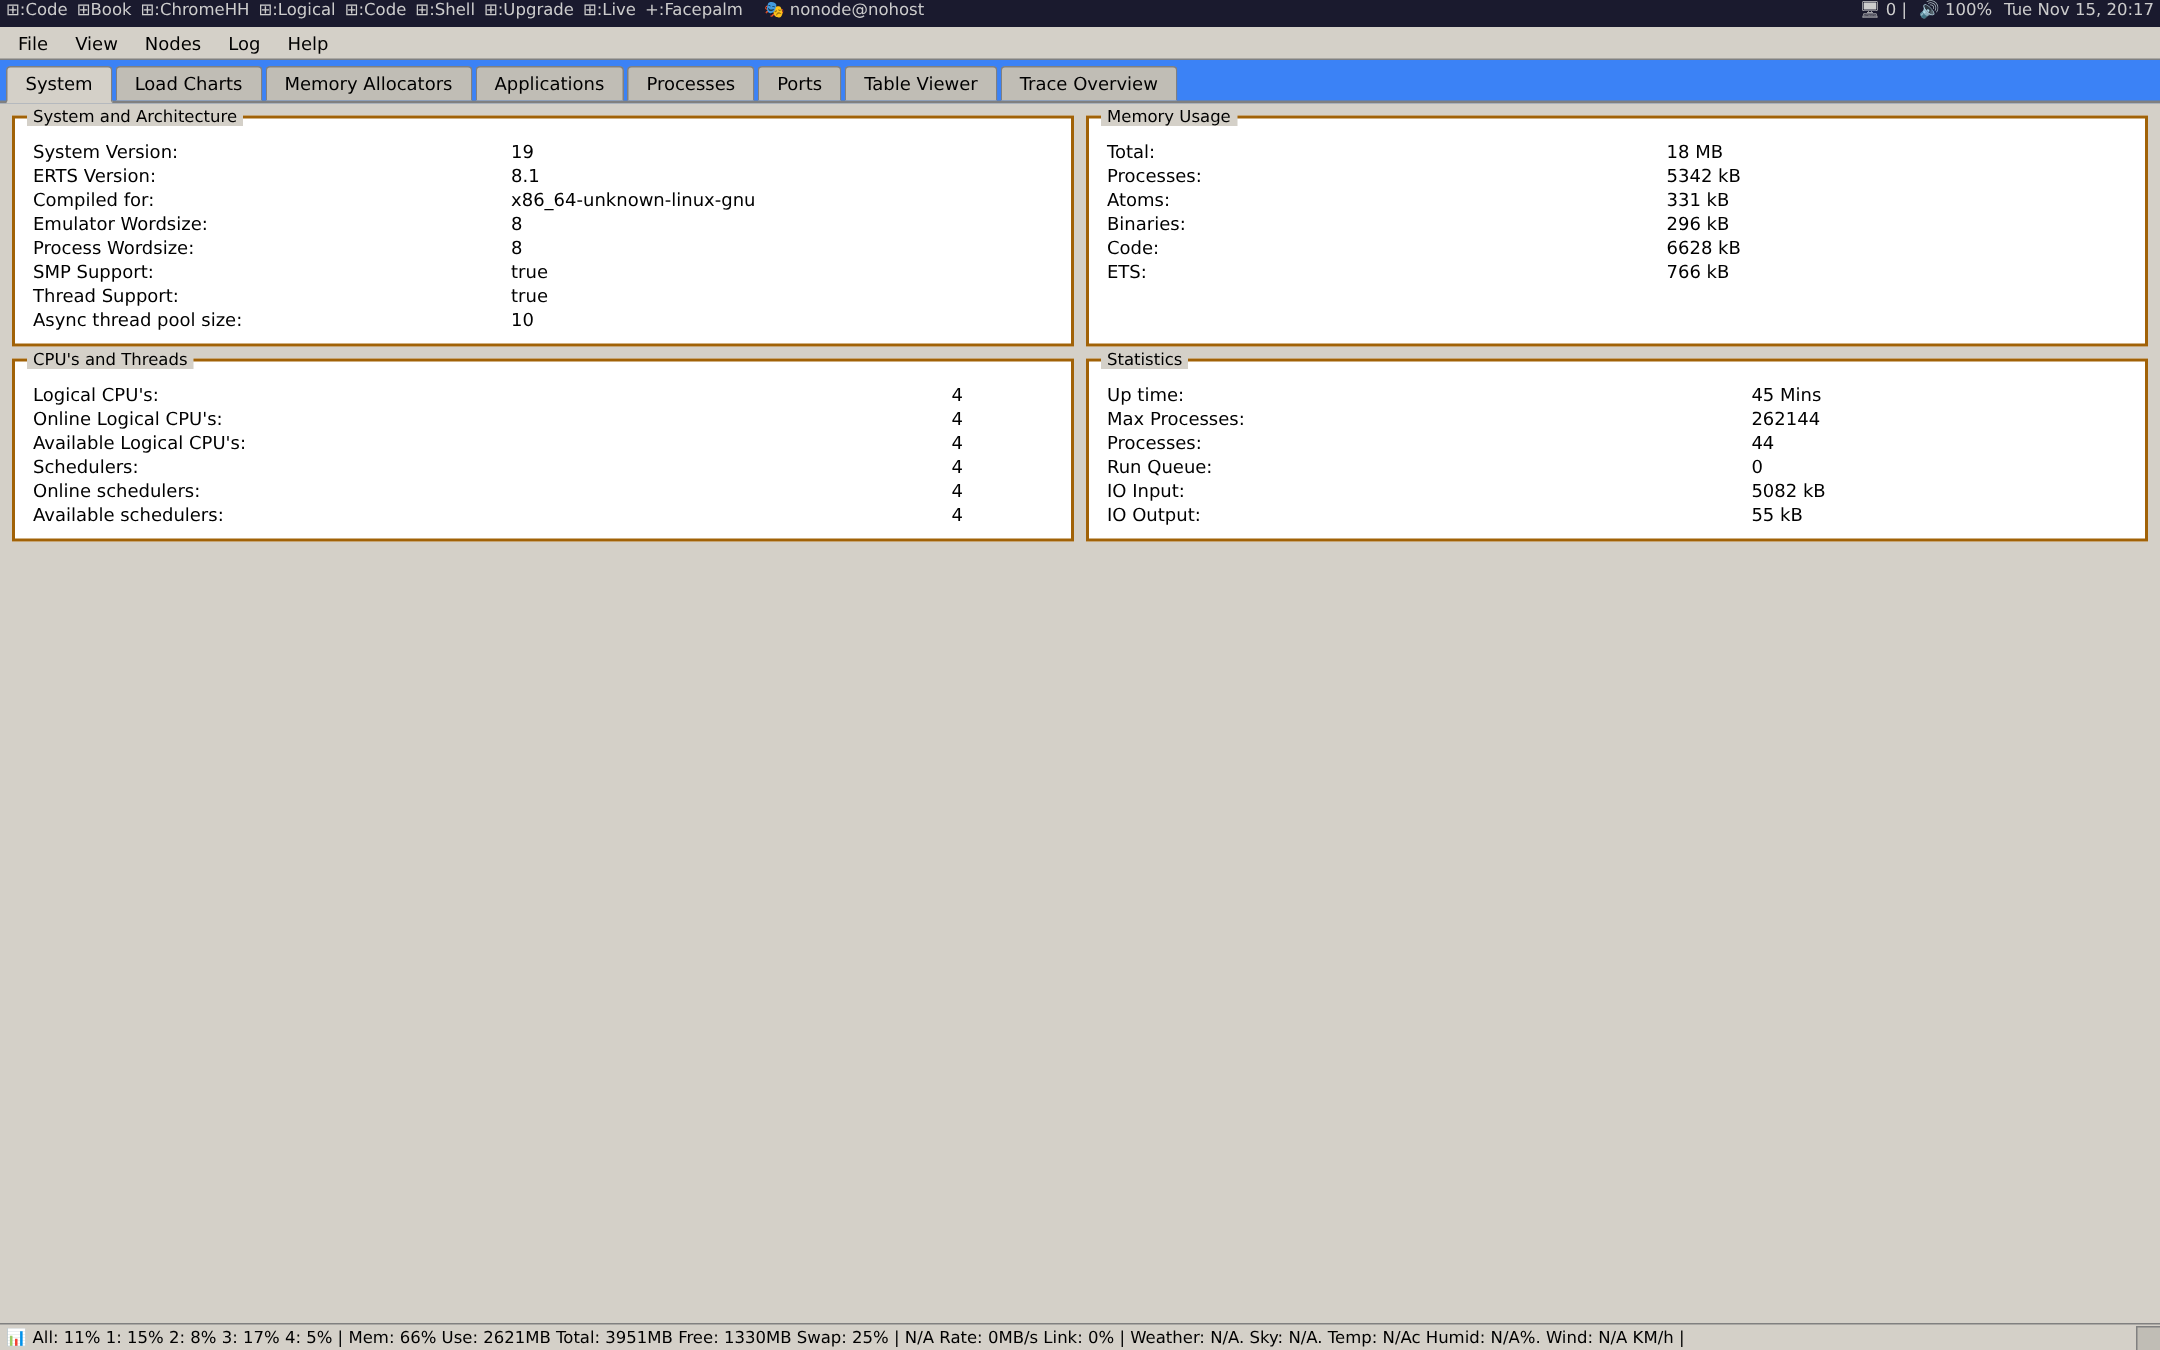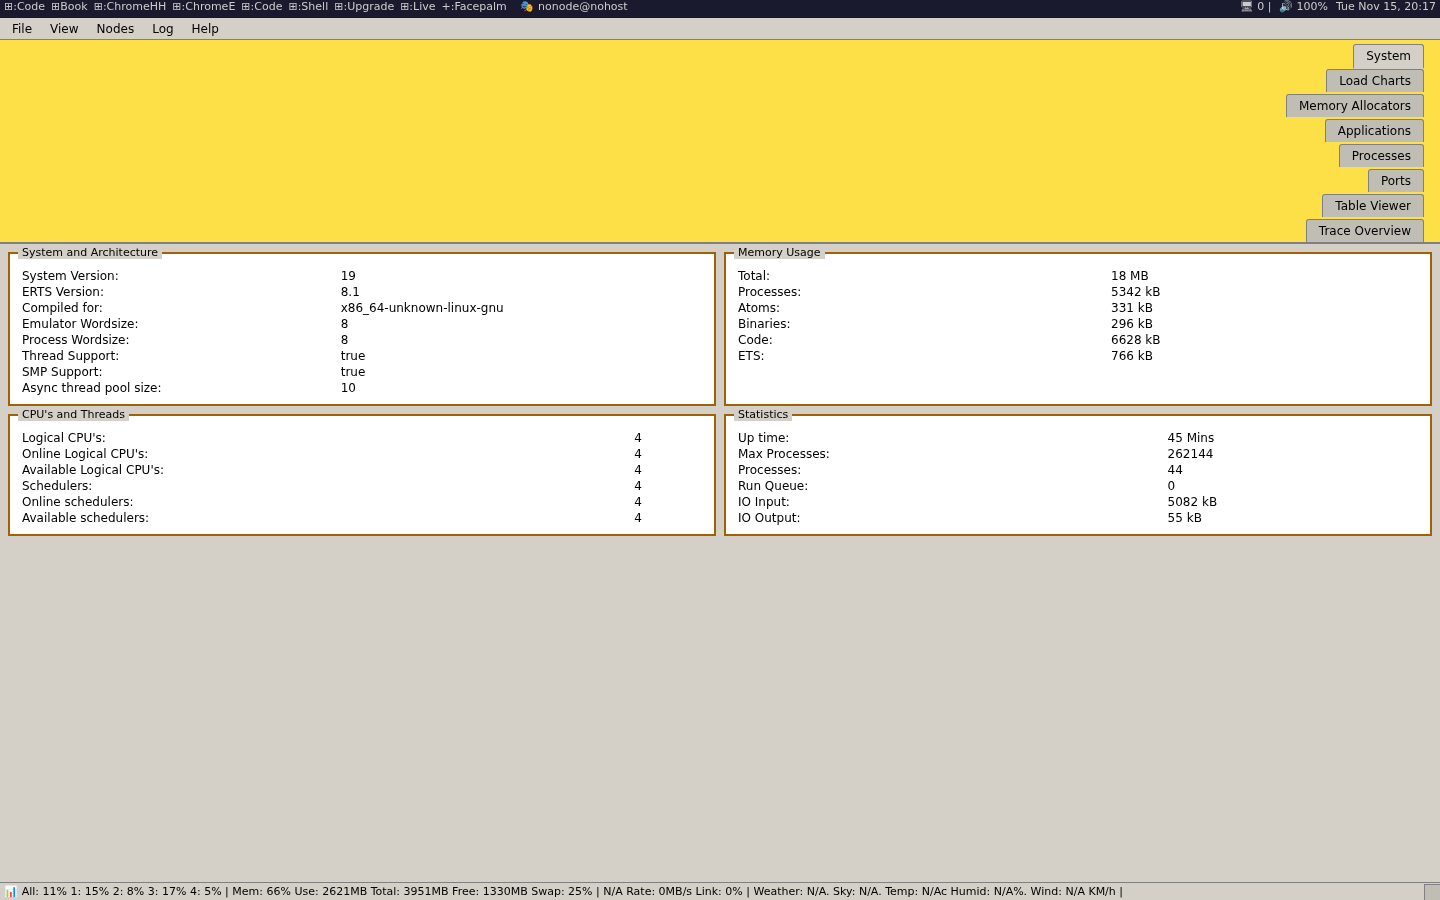--- a/index.html
+++ b/index.html
@@ -45,27 +45,26 @@
       gap: 2px;
     }
     .menu-item {
       padding: 2px 8px;
       cursor: pointer;
       font-size: 12px;
     }
 
     
     #tabbar {
-      background: #fde047;
+      background: #3b82f6;
       display: flex;
       align-items: flex-end;
-      padding: 4px 16px 0 4px;
+      padding: 4px 4px 0 4px;
       border-bottom: 2px solid #808080;
       gap: 2px;
-      flex-direction: column;
     }
     .tab {
       padding: 4px 12px;
       border: 1px solid #808080;
       border-bottom: none;
       background: #c0bdb5;
       cursor: pointer;
       font-size: 12px;
       border-radius: 3px 3px 0 0;
     }
@@ -147,21 +146,21 @@
       border-top: 1px solid #808080;
     }
   </style>
 </head>
 <body>
 
 <div id="titlebar">
   <span class="titlebar-item">⊞:Code</span>
   <span class="titlebar-item">⊞Book</span>
   <span class="titlebar-item">⊞:ChromeHH</span>
-  <span class="titlebar-item">⊞:ChromeE</span>
+  <span class="titlebar-item">⊞:Logical</span>
   <span class="titlebar-item">⊞:Code</span>
   <span class="titlebar-item">⊞:Shell</span>
   <span class="titlebar-item">⊞:Upgrade</span>
   <span class="titlebar-item">⊞:Live</span>
   <span class="titlebar-item">+:Facepalm</span>
   <span class="titlebar-item" style="margin-left:8px;">🎭 nonode@nohost</span>
   <div class="titlebar-right">
     <span>🖥 0 |</span>
     <span>🔊 100%</span>
     <span>Tue Nov 15, 20:17</span>
@@ -207,25 +206,25 @@
           </tr>
           <tr>
             <td>Emulator Wordsize:</td>
             <td>8</td>
           </tr>
           <tr>
             <td>Process Wordsize:</td>
             <td>8</td>
           </tr>
           <tr>
+            <td>SMP Support:</td>
+            <td>true</td>
+          </tr>
+          <tr>
             <td>Thread Support:</td>
-            <td>true</td>
-          </tr>
-          <tr>
-            <td>SMP Support:</td>
             <td>true</td>
           </tr>
           <tr>
             <td>Async thread pool size:</td>
             <td>10</td>
           </tr>
         </tbody>
     </table>
   </div>
 

